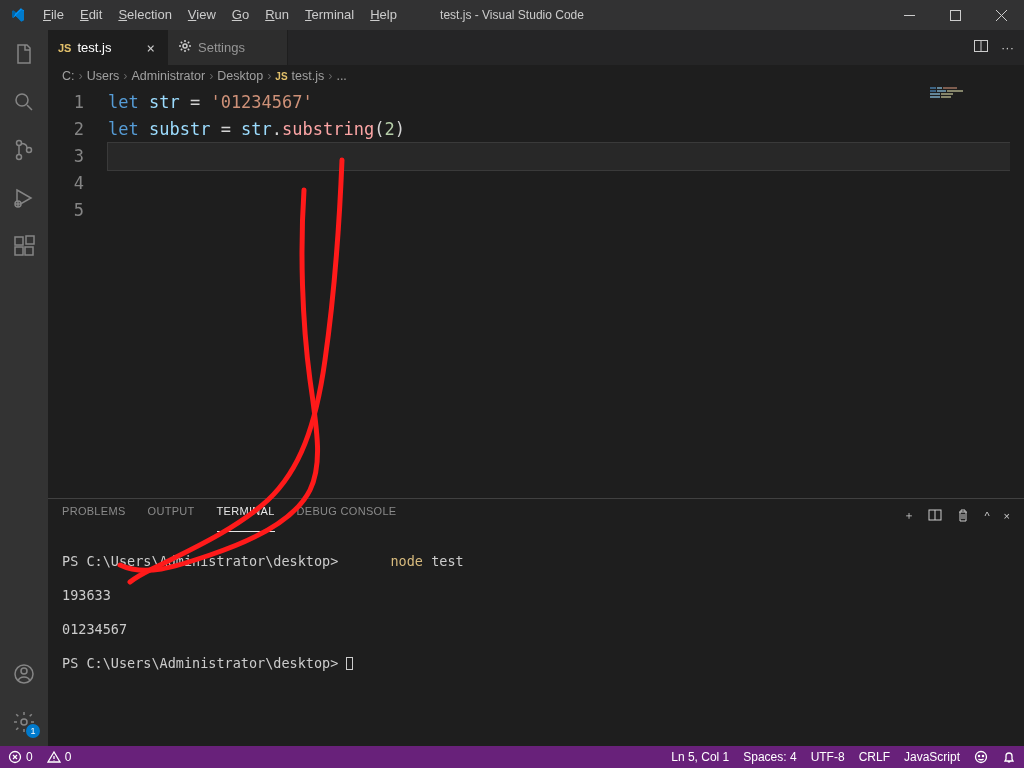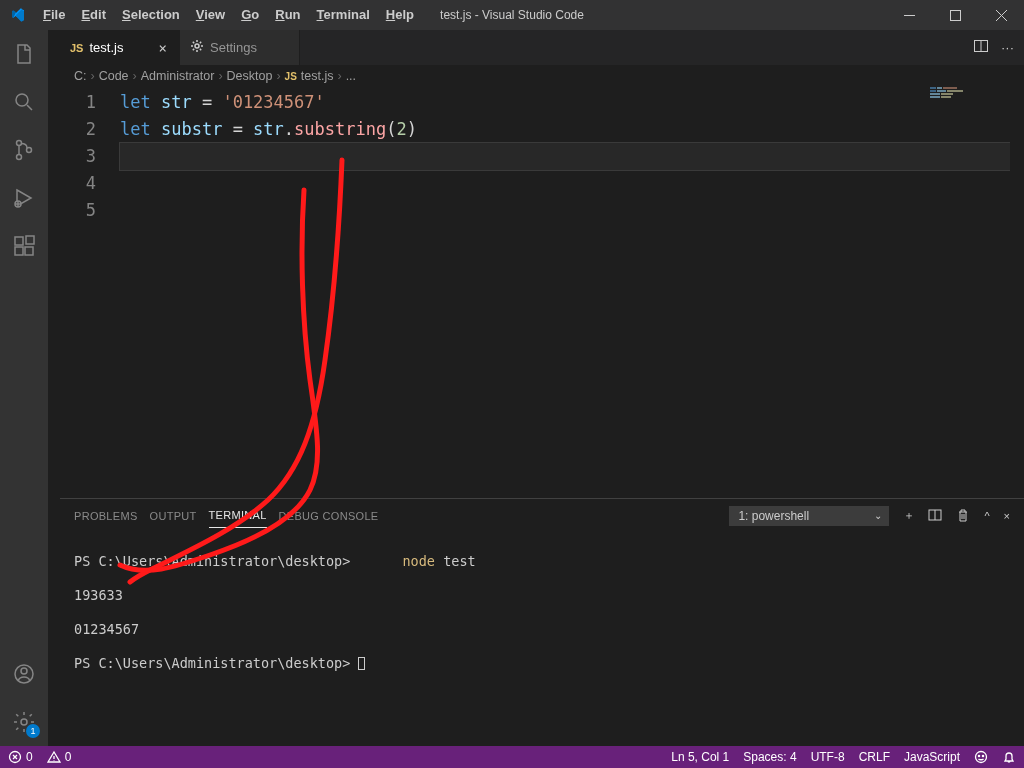--- a/index.html
+++ b/index.html
@@ -24,21 +24,21 @@
   -webkit-user-select: none;
   position: relative;
 }
 .titlebar .logo {
   width: 35px;
   display: flex;
   align-items: center;
   justify-content: center;
 }
 .titlebar .logo svg { width: 16px; height: 16px; }
-.menu-items { display: flex; font-weight: bold; }
+.menu-items { display: flex; }
 .menu-item {
   padding: 0 8px;
   line-height: 30px;
   cursor: default;
 }
 .menu-item .uline { text-decoration: underline; }
 .window-title {
   position: absolute;
   left: 0; right: 0;
   text-align: center;
@@ -91,21 +91,20 @@
   align-items: center;
   justify-content: center;
 }
 
 .editor-area {
   flex: 1;
   display: flex;
   flex-direction: column;
   min-width: 0;
   background: #1e1e1e;
-  padding-left: 12px;
 }
 
 .tabbar {
   height: 35px;
   background: #252526;
   display: flex;
   align-items: stretch;
 }
 .tab {
   background: #2d2d2d;
@@ -212,23 +211,22 @@
 .panel {
   height: 248px;
   background: #1e1e1e;
   border-top: 1px solid #414141;
   display: flex;
   flex-direction: column;
 }
 .panel-tabs {
   height: 33px;
   display: flex;
-  align-items: center;
   padding: 0 14px;
-  gap: 12px;
+  gap: 22px;
   font-size: 11px;
 }
 .panel-tab {
   color: #8a8a8a;
   cursor: pointer;
   padding: 6px 0;
   letter-spacing: 0.3px;
 }
 .panel-tab.active {
   color: #e7e7e7;
@@ -410,21 +408,21 @@
               <rect x="1.5" y="2.5" width="13" height="11"></rect>
               <line x1="8" y1="2.5" x2="8" y2="13.5"></line>
             </svg></span>
         <span>···</span>
       </div>
     </div>
 
     <div class="breadcrumbs">
       <span>C:</span>
         <span class="sep">›</span>
-      <span>Code</span>
+      <span>Users</span>
         <span class="sep">›</span>
       <span>Administrator</span>
         <span class="sep">›</span>
       <span>Desktop</span>
         <span class="sep">›</span>
       <span class="js-icon">JS</span>
       <span>test.js</span>
         <span class="sep">›</span>
       <span>...</span>
     </div>
@@ -465,24 +463,20 @@
       <div class="scrollbar-v"></div>
     </div>
 
     <div class="panel">
       <div class="panel-tabs">
         <div class="panel-tab">PROBLEMS</div>
         <div class="panel-tab">OUTPUT</div>
         <div class="panel-tab active">TERMINAL</div>
         <div class="panel-tab">DEBUG CONSOLE</div>
         <div class="panel-actions">
-          <div class="term-select">
-            <span>1: powershell</span>
-            <span class="chev">⌄</span>
-          </div>
           <span>＋</span>
           <span><svg width="14" height="14" fill="none" stroke="currentColor">
                 <rect x="1" y="2" width="12" height="10"></rect>
                 <line x1="7" y1="2" x2="7" y2="12"></line>
               </svg></span>
           <span><svg width="14" height="14" fill="none" stroke="currentColor">
                 <path d="M3 4h8M5 4V2h4v2M4 4v9h6V4M6 6v5M8 6v5"></path>
               </svg></span>
           <span>^</span>
           <span>×</span>

